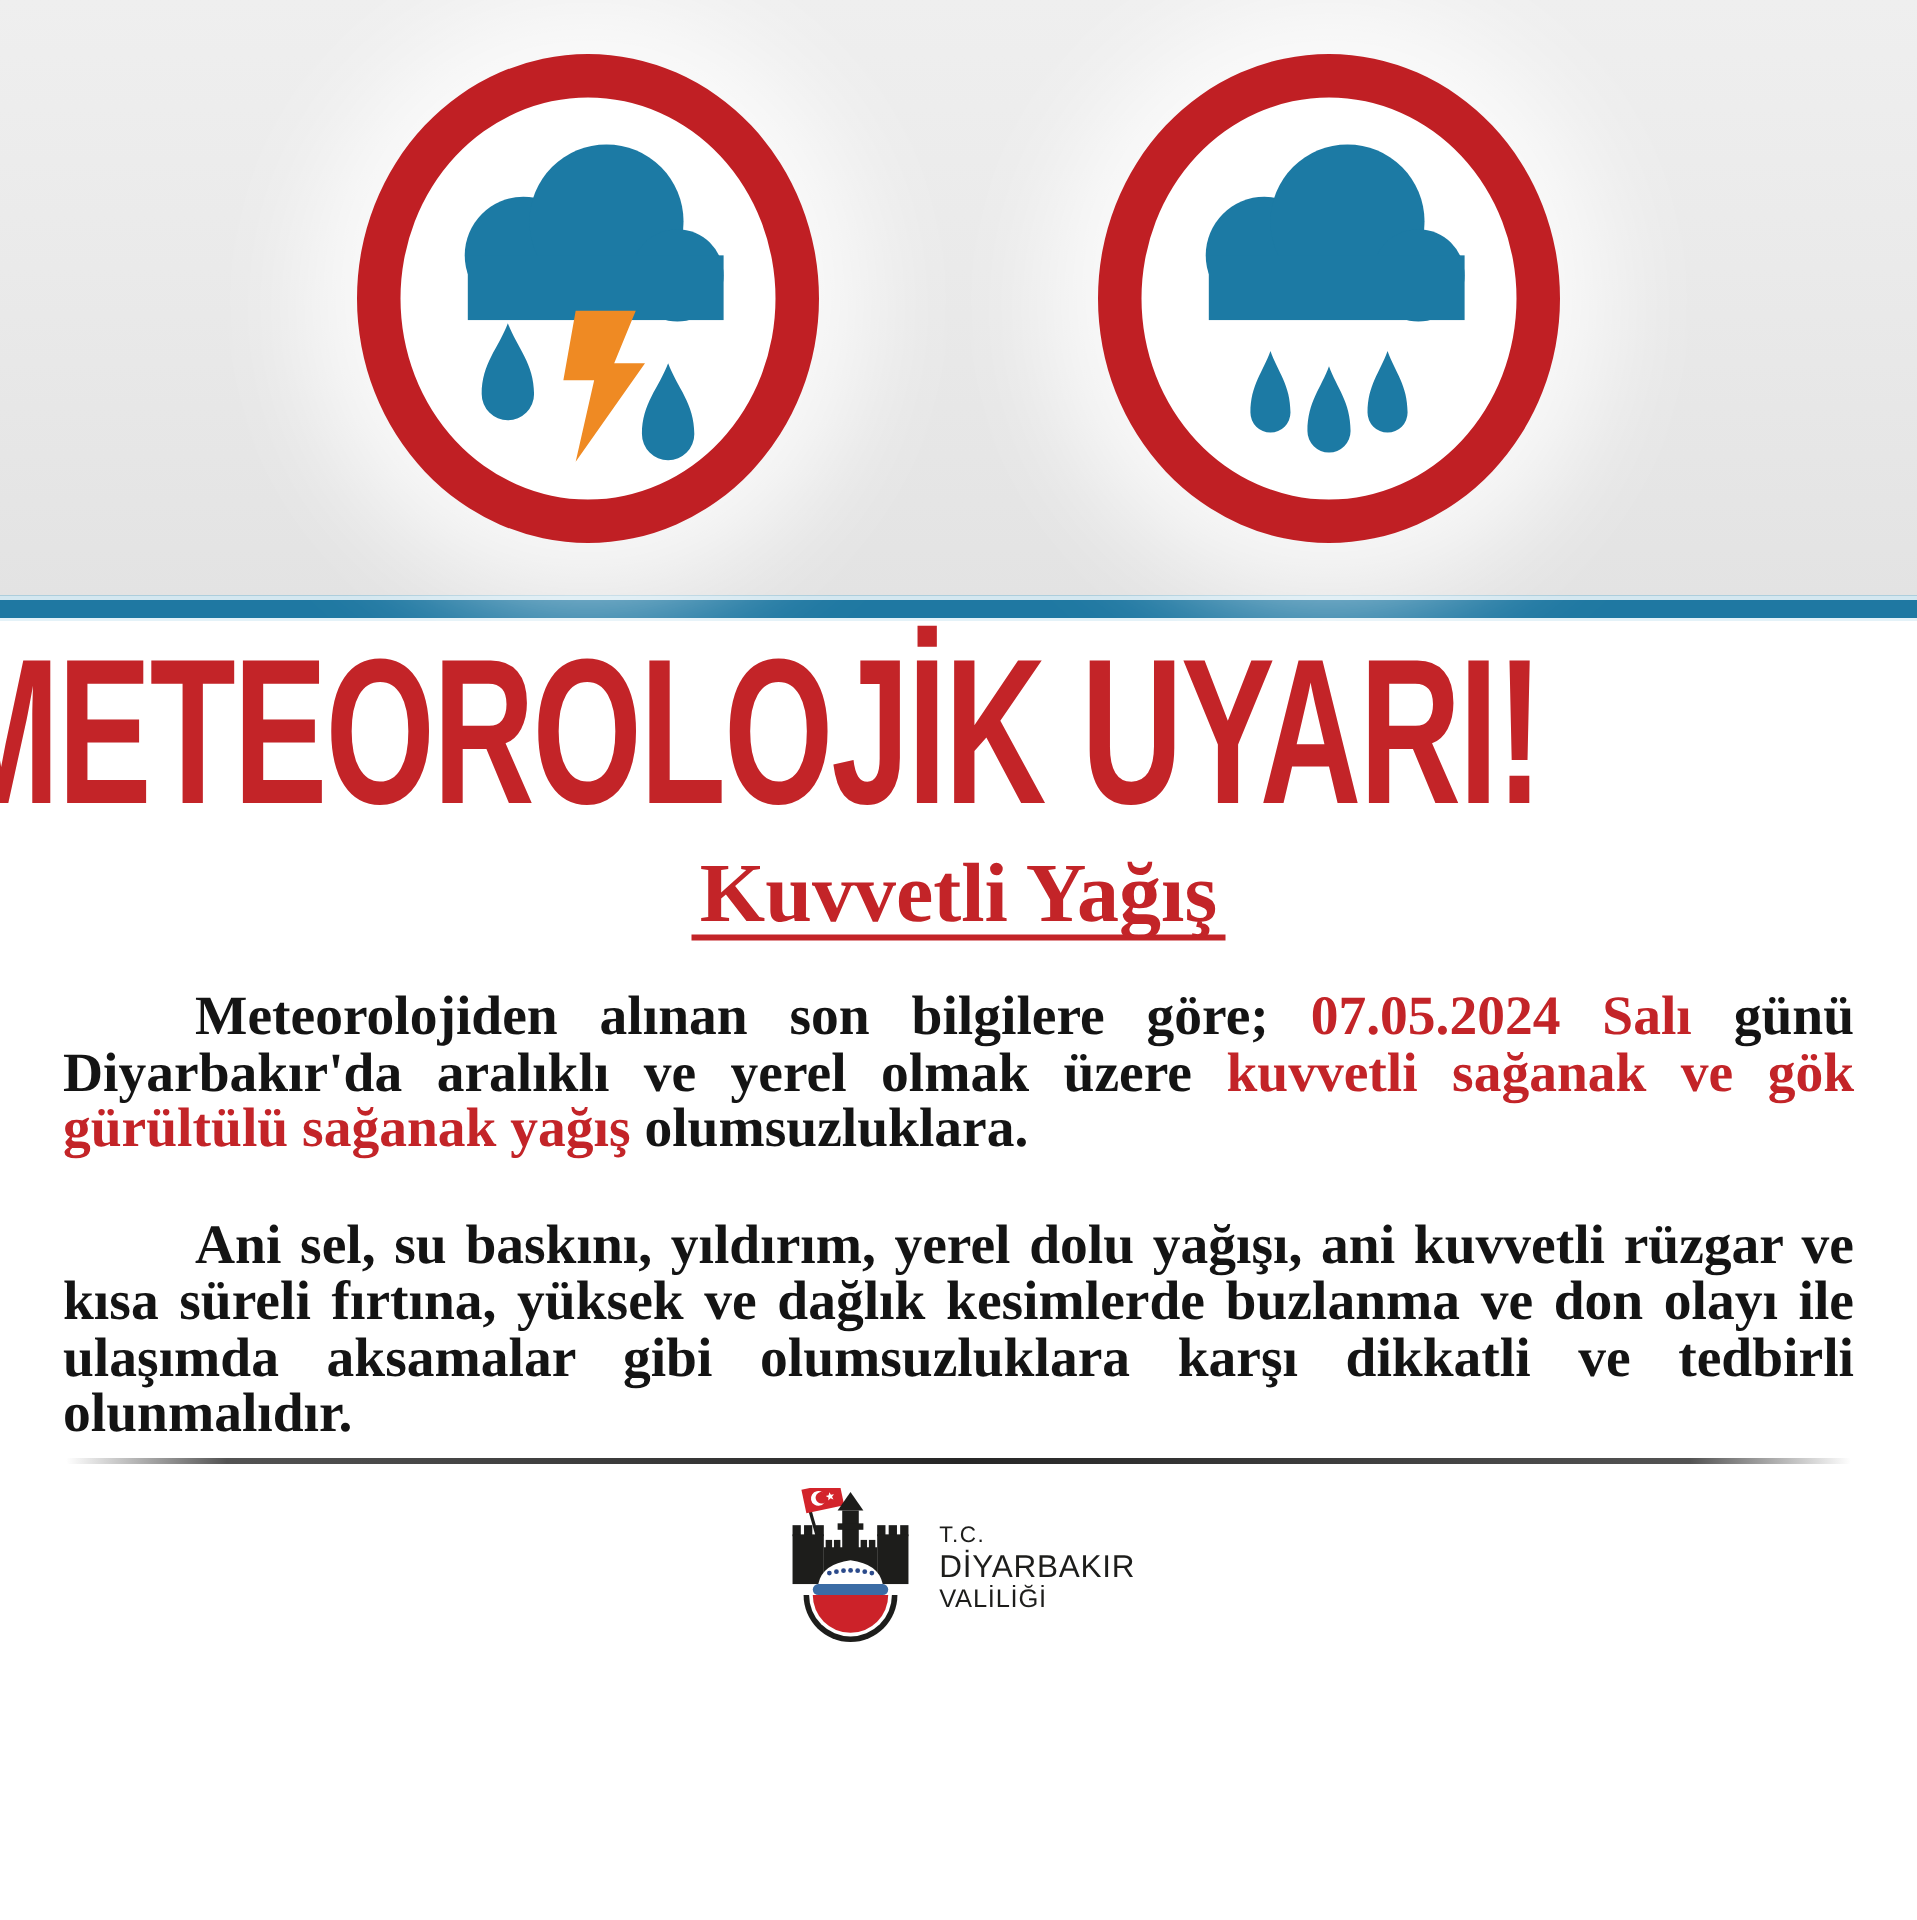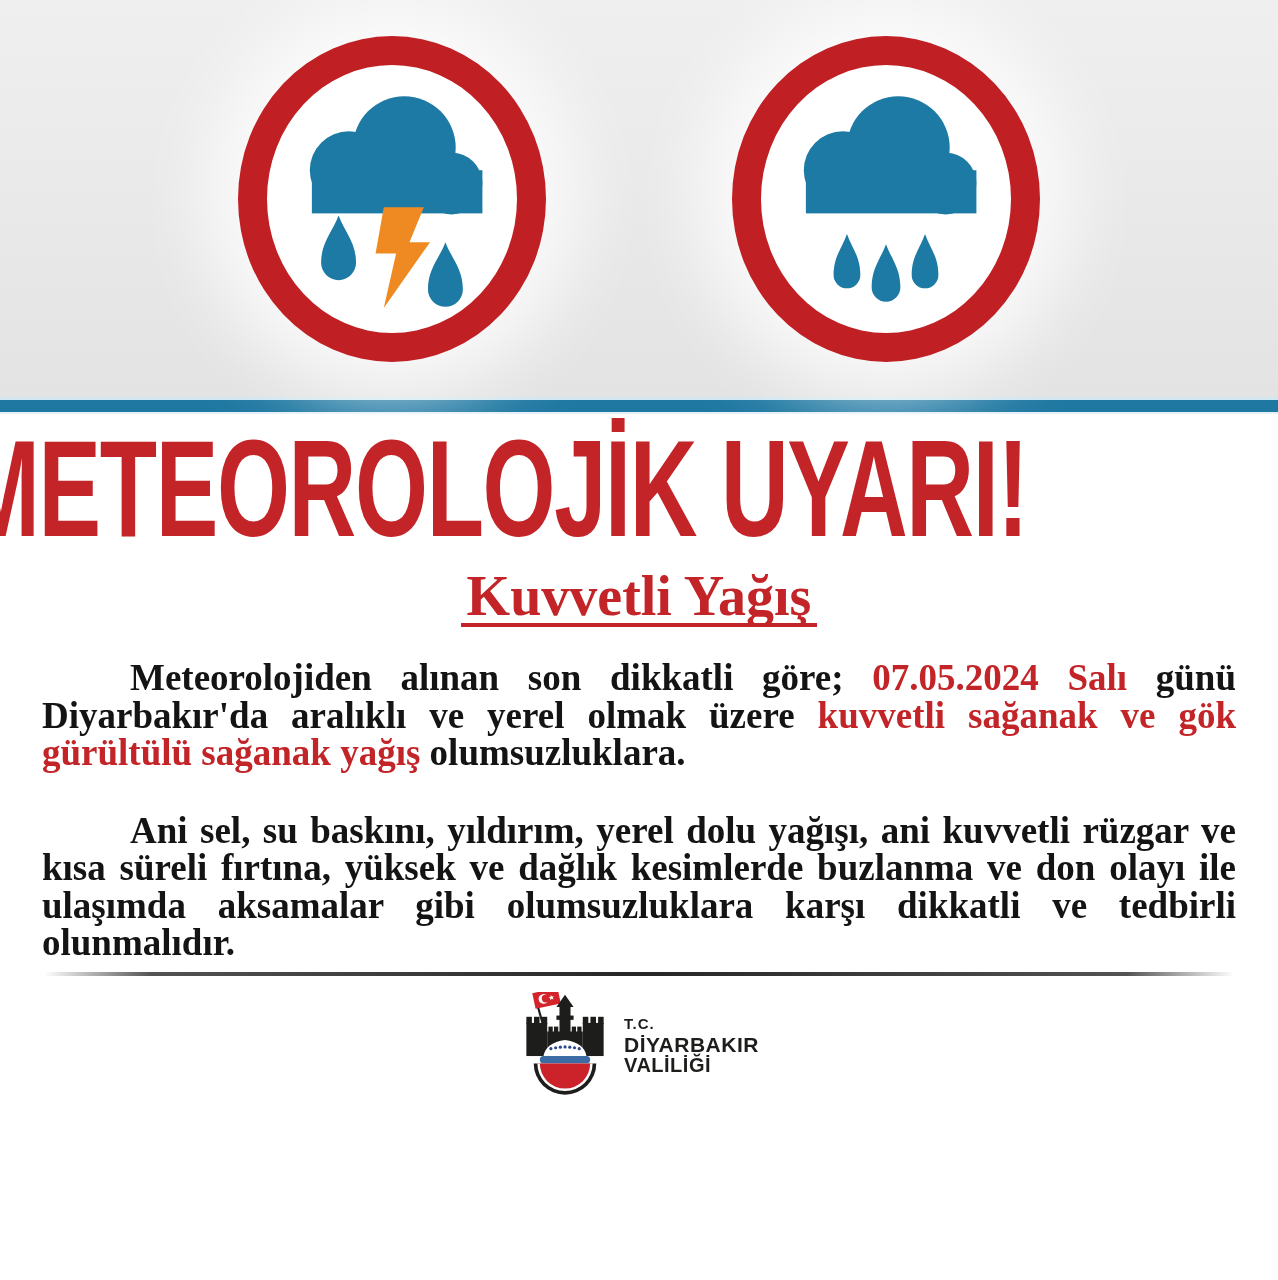--- a/index.html
+++ b/index.html
@@ -109,27 +109,27 @@
   }
 
   
   .logo-row {
     margin-top:16px;
     display:flex; align-items:center; justify-content:center; gap:13px;
   }
   .emblem { width:92px; height:106px; display:block; }
   .logo-text {
     font-family:"Liberation Sans","DejaVu Sans",sans-serif;
-    font-weight:bold;
+    font-weight:normal;
     color:var(--logo-black,#1d1d1b);
     text-align:left;
   }
   .logo-text .l1 { font-size:15px; line-height:20px; letter-spacing:1px; }
   .logo-text .l2 { font-size:21px; line-height:21px; letter-spacing:.5px; }
-  .logo-text .l3 { font-size:20px; line-height:21px; letter-spacing:.5px; }
+  .logo-text .l3 { font-size:17px; line-height:21px; letter-spacing:.5px; }
 </style>
 </head>
 <body>
 
 <div class="poster">
 
   <header class="hero">
     <div class="badge">
       <svg viewBox="0 0 200 220" aria-hidden="true">
         <g class="cloud-fill">
@@ -161,21 +161,21 @@
   <div class="bluebar"></div>
 
   <h1 class="title">
     <span class="condense">METEOROLOJİK UYARI!</span>
   </h1>
 
   <h2 class="subtitle">
     <span class="u">Kuvvetli Yağış</span>
   </h2>
 
-  <p class="body"><span class="seg-black">Meteorolojiden alınan son dikkatli göre; </span><span class="seg-red">07.05.2024 Salı</span><span class="seg-black"> günü Diyarbakır'da aralıklı ve yerel olmak üzere </span><span class="seg-red">kuvvetli sağanak ve gök gürültülü sağanak yağış</span><span class="seg-black"> olumsuzluklara.</span></p>
+  <p class="body"><span class="seg-black">Meteorolojiden alınan son bilgilere göre; </span><span class="seg-red">07.05.2024 Salı</span><span class="seg-black"> günü Diyarbakır'da aralıklı ve yerel olmak üzere </span><span class="seg-red">kuvvetli sağanak ve gök gürültülü sağanak yağış</span><span class="seg-black"> olumsuzluklara.</span></p>
 
   <p class="body second">Ani sel, su baskını, yıldırım, yerel dolu yağışı, ani kuvvetli rüzgar ve kısa süreli fırtına, yüksek ve dağlık kesimlerde buzlanma ve don olayı ile ulaşımda aksamalar gibi olumsuzluklara karşı dikkatli ve tedbirli olunmalıdır.</p>
 
 
   <div class="rule"></div>
 
   <div class="logo-row">
     <svg class="emblem" viewBox="0 0 150 172" aria-hidden="true">
 
       <line x1="27" y1="10" x2="40" y2="56" stroke="#1d1d1b" stroke-width="3.5"></line>

